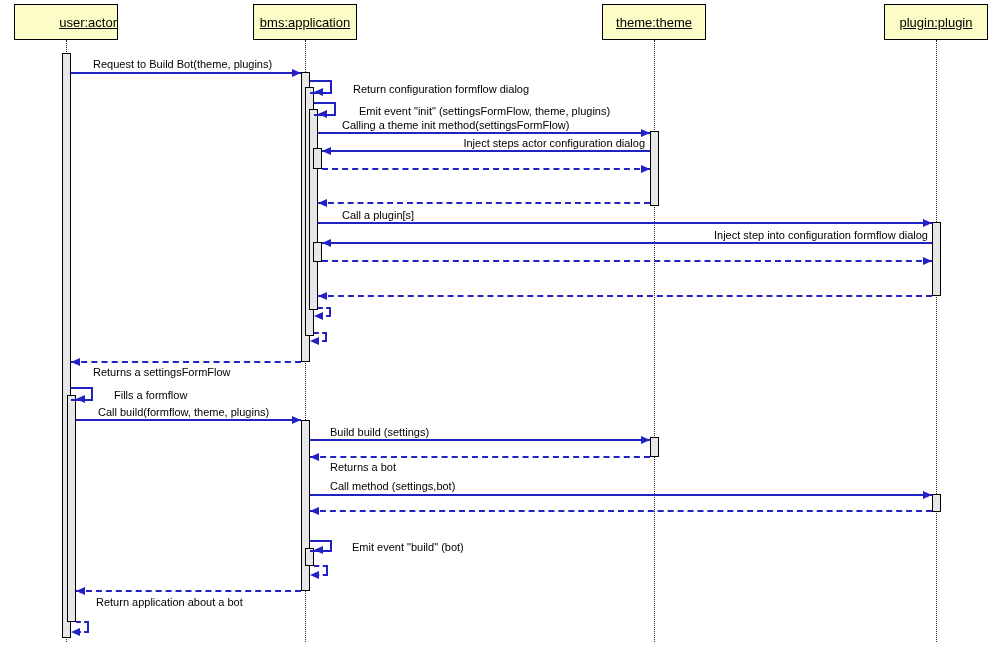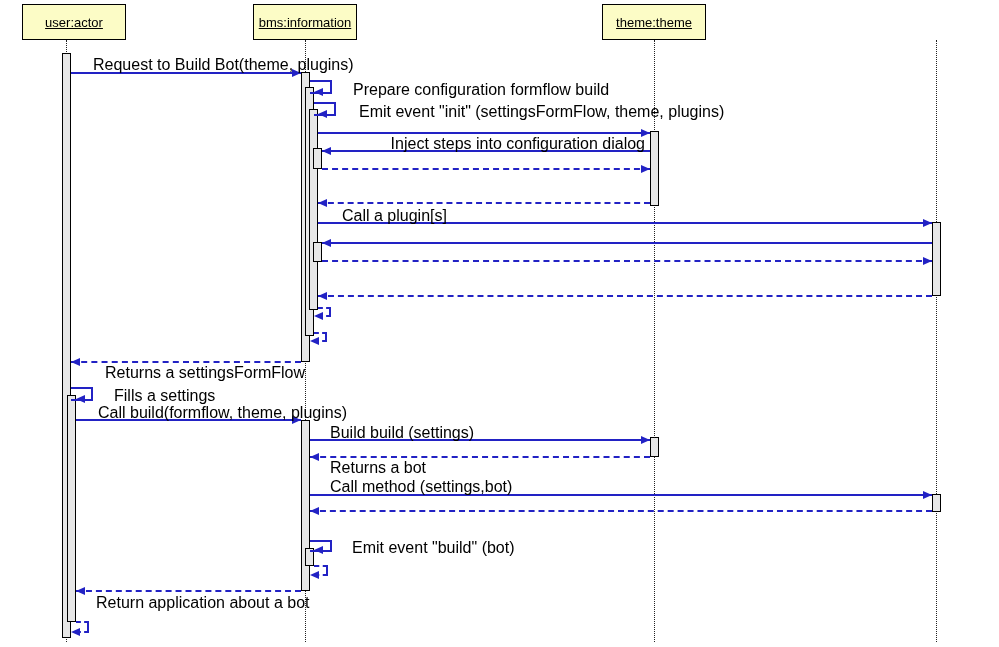--- a/index.html
+++ b/index.html
@@ -20,40 +20,43 @@
     font-size:13px;text-decoration:underline;
   }
   .lifeline{position:absolute;width:0;border-left:1px dotted #222;}
   .bar{position:absolute;width:9px;box-sizing:border-box;background:var(--bar-fill);border:1px solid #000;}
   .ln{position:absolute;height:0;border-top:2px solid var(--blue);}
   .ln.dash{border-top-style:dashed;}
   .loop{position:absolute;box-sizing:border-box;border:2px solid var(--blue);border-left:none;}
   .loop.dash{border-style:dashed;border-left:none;}
   .tri-r{position:absolute;width:0;height:0;border-top:4px solid transparent;border-bottom:4px solid transparent;border-left:9px solid var(--blue);}
   .tri-l{position:absolute;width:0;height:0;border-top:4px solid transparent;border-bottom:4px solid transparent;border-right:9px solid var(--blue);}
-  .lbl{position:absolute;font-size:16px;white-space:nowrap;line-height:13px;padding-left:15px;}
+  .lbl{position:absolute;font-size:11px;white-space:nowrap;line-height:13px;padding-left:15px;}
 </style>
 </head>
 <body>
 
 <div id="stage">
 
   <div class="lifeline" style="left:66px;top:40px;height:602px;"></div>
   <div class="lifeline" style="left:305px;top:40px;height:602px;"></div>
   <div class="lifeline" style="left:654px;top:40px;height:602px;"></div>
   <div class="lifeline" style="left:936px;top:40px;height:602px;"></div>
 
-  <div class="pbox" style="left:22px;">
+  <div class="pbox" style="left:14px;justify-content:flex-end;">
       <span>user:actor</span>
     </div>
   <div class="pbox" style="left:253px;">
-      <span>bms:information</span>
+      <span>bms:application</span>
     </div>
   <div class="pbox" style="left:602px;text-decoration:underline;">
       <span>theme:theme</span>
+    </div>
+  <div class="pbox" style="left:884px;">
+      <span>plugin:plugin</span>
     </div>
 
   <div class="bar" style="left:62px;top:53px;height:585px;"></div>
   <div class="bar" style="left:67px;top:395px;height:227px;"></div>
 
   <div class="bar" style="left:301px;top:72px;height:290px;"></div>
   <div class="bar" style="left:305px;top:87px;height:249px;"></div>
   <div class="bar" style="left:309px;top:109px;height:201px;"></div>
   <div class="bar" style="left:313px;top:148px;height:21px;"></div>
   <div class="bar" style="left:313px;top:242px;height:20px;"></div>
@@ -65,65 +68,67 @@
 
   <div class="bar" style="left:932px;top:222px;height:74px;"></div>
   <div class="bar" style="left:932px;top:494px;height:18px;"></div>
 
   <div class="ln" style="left:71px;top:72px;width:230px;"></div>
   <div class="tri-r" style="left:292px;top:69px;"></div>
   <span class="lbl" style="left:78px;top:58px;">Request to Build Bot(theme, plugins)</span>
 
   <div class="loop" style="left:310px;top:80px;width:22px;height:14px;"></div>
   <div class="tri-l" style="left:314px;top:88px;"></div>
-  <span class="lbl" style="left:338px;top:83px;">Prepare configuration formflow build</span>
+  <span class="lbl" style="left:338px;top:83px;">Return configuration formflow dialog</span>
 
   <div class="loop" style="left:314px;top:102px;width:22px;height:14px;"></div>
   <div class="tri-l" style="left:318px;top:110px;"></div>
   <span class="lbl" style="left:344px;top:105px;">Emit event "init" (settingsFormFlow, theme, plugins)</span>
 
   <div class="ln" style="left:318px;top:132px;width:332px;"></div>
   <div class="tri-r" style="left:641px;top:129px;"></div>
+  <span class="lbl" style="left:327px;top:119px;">Calling a theme init method(settingsFormFlow)</span>
 
   <div class="ln" style="left:322px;top:150px;width:328px;"></div>
   <div class="tri-l" style="left:322px;top:147px;"></div>
-  <span class="lbl" style="right:354px;top:137px;">Inject steps into configuration dialog</span>
+  <span class="lbl" style="right:354px;top:137px;">Inject steps actor configuration dialog</span>
 
   <div class="ln dash" style="left:322px;top:168px;width:328px;"></div>
   <div class="tri-r" style="left:641px;top:165px;"></div>
 
   <div class="ln dash" style="left:318px;top:202px;width:332px;"></div>
   <div class="tri-l" style="left:318px;top:199px;"></div>
 
   <div class="ln" style="left:318px;top:222px;width:614px;"></div>
   <div class="tri-r" style="left:923px;top:219px;"></div>
   <span class="lbl" style="left:327px;top:209px;">Call a plugin[s]</span>
 
   <div class="ln" style="left:322px;top:242px;width:610px;"></div>
   <div class="tri-l" style="left:322px;top:239px;"></div>
+  <span class="lbl" style="right:71px;top:229px;">Inject step into configuration formflow dialog</span>
 
   <div class="ln dash" style="left:322px;top:260px;width:610px;"></div>
   <div class="tri-r" style="left:923px;top:257px;"></div>
 
   <div class="ln dash" style="left:318px;top:295px;width:614px;"></div>
   <div class="tri-l" style="left:318px;top:292px;"></div>
 
   <div class="loop dash" style="left:318px;top:307px;width:13px;height:10px;"></div>
   <div class="tri-l" style="left:314px;top:312px;"></div>
 
   <div class="loop dash" style="left:314px;top:332px;width:13px;height:10px;"></div>
   <div class="tri-l" style="left:310px;top:337px;"></div>
 
   <div class="ln dash" style="left:71px;top:361px;width:230px;"></div>
   <div class="tri-l" style="left:71px;top:358px;"></div>
-  <span class="lbl" style="left:90px;top:366px;">Returns a settingsFormFlow</span>
+  <span class="lbl" style="left:78px;top:366px;">Returns a settingsFormFlow</span>
 
   <div class="loop" style="left:71px;top:387px;width:22px;height:14px;"></div>
   <div class="tri-l" style="left:76px;top:395px;"></div>
-  <span class="lbl" style="left:99px;top:389px;">Fills a settings</span>
+  <span class="lbl" style="left:99px;top:389px;">Fills a formflow</span>
 
   <div class="ln" style="left:76px;top:419px;width:225px;"></div>
   <div class="tri-r" style="left:292px;top:416px;"></div>
   <span class="lbl" style="left:83px;top:406px;">Call build(formflow, theme, plugins)</span>
 
   <div class="ln" style="left:310px;top:439px;width:340px;"></div>
   <div class="tri-r" style="left:641px;top:436px;"></div>
   <span class="lbl" style="left:315px;top:426px;">Build build (settings)</span>
 
   <div class="ln dash" style="left:310px;top:456px;width:340px;"></div>

